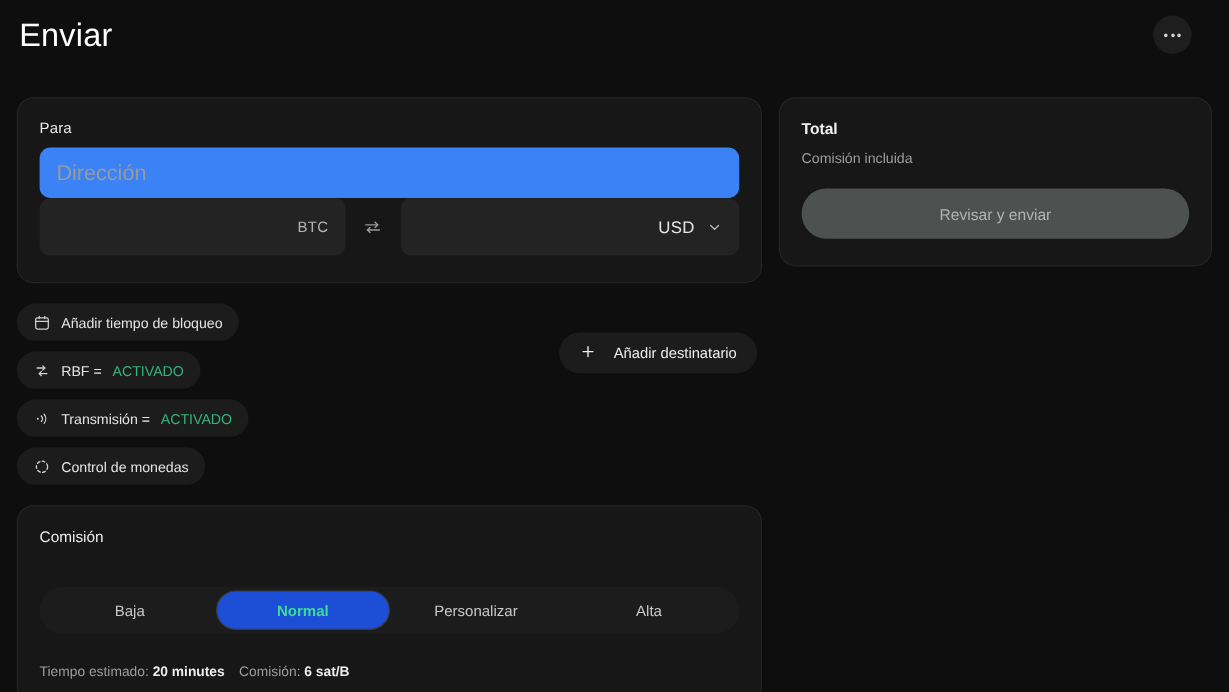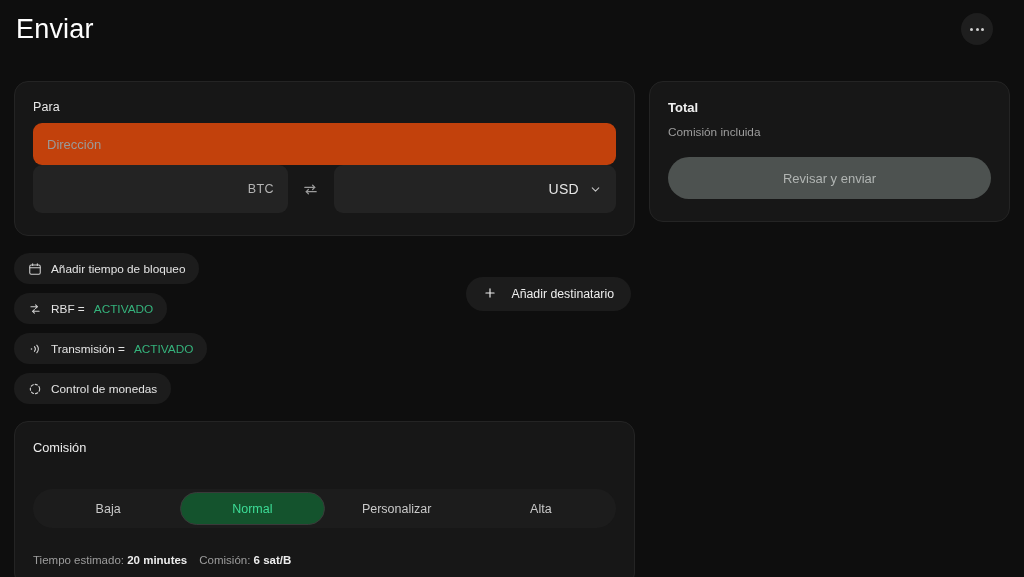--- a/index.html
+++ b/index.html
@@ -85,25 +85,25 @@
     color: #e9e9e9;
     font-weight: 400;
     display: block;
     margin-bottom: 9px;
     letter-spacing: .1px;
   }
 
   .text-input {
     width: 100%;
     height: 42px;
-    background: #c2410c;
+    background: #3b82f6;
     border: none;
     border-radius: 9px;
     color: #e8e8e8;
-    font-size: 13px;
+    font-size: 18px;
     font-family: "Liberation Sans", sans-serif;
     padding: 0 14px;
     outline: none;
   }
   .text-input::placeholder { color: #9a9a9a; }
 
   .amount-header {
     display: flex;
     align-items: center;
     justify-content: space-between;
@@ -253,24 +253,24 @@
     border-radius: 17px;
     color: #c9c9c9;
     font-size: 12.5px;
     font-family: "Liberation Sans", sans-serif;
     cursor: pointer;
     display: flex;
     align-items: center;
     justify-content: center;
   }
   .seg.active {
-    background: #14532d;
+    background: #1d4ed8;
     border: 1px solid #3a3a3a;
     color: #3ddc97;
-    font-weight: normal;
+    font-weight: bold;
   }
 
   .fee-meta {
     margin-top: 26px;
     display: flex;
     gap: 12px;
     font-size: 11.5px;
     color: #9d9d9d;
   }
   .fee-meta b { color: #ededed; font-weight: bold; }

